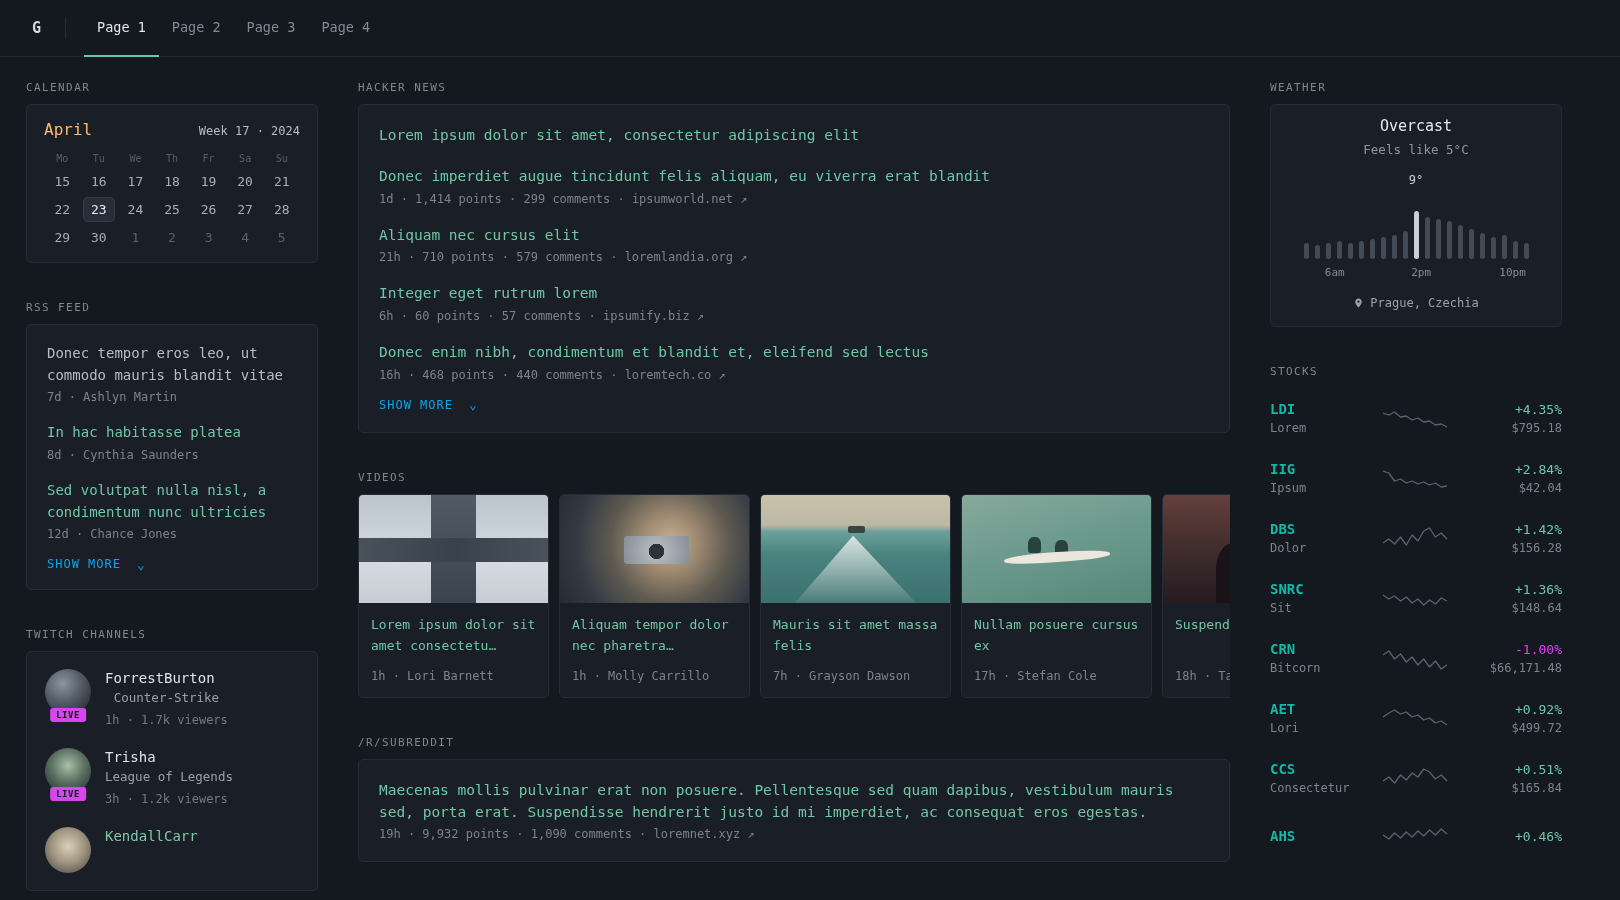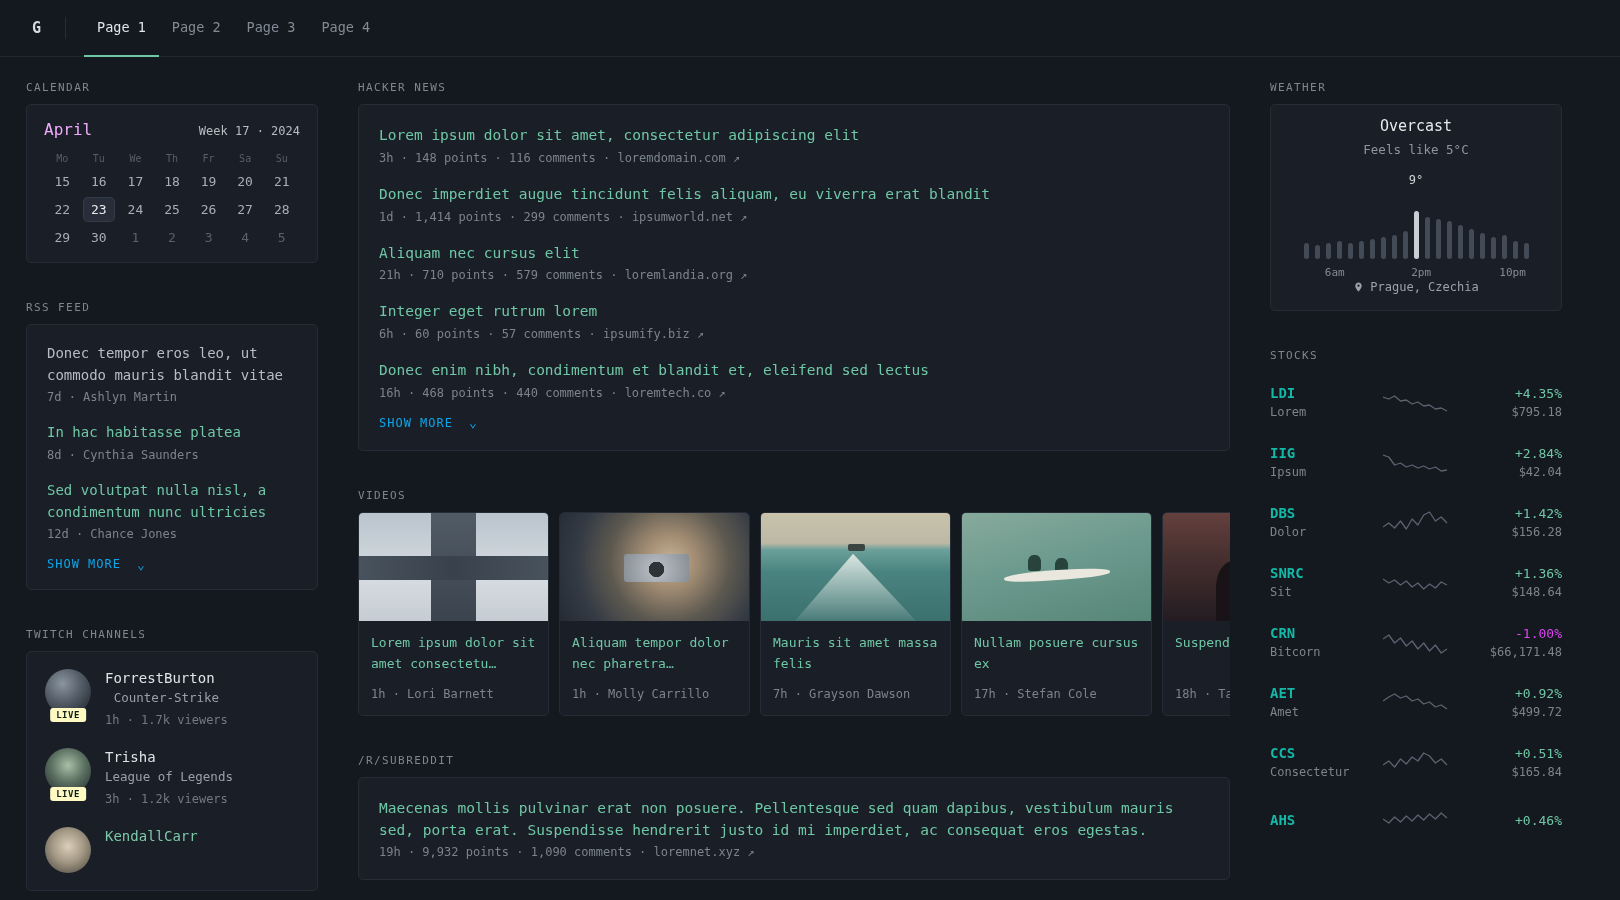--- a/index.html
+++ b/index.html
@@ -42,21 +42,21 @@
     font-size:11px; font-weight:normal; letter-spacing:1.4px;
     color:#7e878f; margin-bottom:10px;
   }
   .card {
     background:#191e27; border:1px solid #262c36; border-radius:5px;
   }
 
   
   .cal-card { padding:15px 17px 13px; }
   .cal-head { display:flex; justify-content:space-between; align-items:baseline; margin-bottom:12px; }
-  .cal-month { font-size:16px; color:#f0abfc; }
+  .cal-month { font-size:16px; color:#fdba74; }
   .cal-week { font-size:12px; color:#b6bdc3; }
   .cal-grid { display:grid; grid-template-columns:repeat(7,1fr); justify-items:center; row-gap:5px; }
   .cal-dow span { font-size:10px; color:#565f68; padding:2px 0 6px; }
   .day {
     font-size:13px; color:#a7afb6; width:30px; padding:4px 0;
     text-align:center; border-radius:4px;
   }
   .day.faded { color:#59626b; }
   .day.selected { background:#272e39; color:#e7ebee; box-shadow:0 0 0 1px #343c48; }
 
@@ -77,21 +77,21 @@
   .twitch-card { padding:17px 18px; }
   .channel { display:flex; gap:14px; align-items:flex-start; }
   .channel + .channel { margin-top:21px; }
   .avatar-wrap { position:relative; width:46px; flex:none; }
   .avatar { width:46px; height:46px; border-radius:50%; }
   .av1 { background:radial-gradient(circle at 38% 32%, #8a95a0 0%, #59626c 40%, #323942 75%, #23282f 100%); }
   .av2 { background:radial-gradient(circle at 50% 38%, #a9bfa6 0%, #5d7263 45%, #333f3c 80%, #252d2e 100%); }
   .av3 { background:radial-gradient(circle at 50% 42%, #dbcfba 0%, #a39884 45%, #5c584f 85%, #3c3a36 100%); }
   .live-badge {
     position:absolute; left:50%; bottom:-7px; transform:translateX(-50%);
-    background:#fef9c3; color:#0d1f15; font-size:9px; font-weight:bold;
+    background:#d946ef; color:#0d1f15; font-size:9px; font-weight:bold;
     padding:2px 6px; border-radius:3px; letter-spacing:.5px;
   }
   .live-badge:empty, .channel-game:empty, .channel-meta:empty, .stock-name:empty, .stock-price:empty { display:none; }
   .channel-name { display:block; font-size:14px; color:#e0e4e7; padding-top:1px; }
   .channel-name.accent { color:#7cc9a8; }
   .channel-game { font-size:12.5px; color:#98a1a8; margin-top:4px;text-align:center; }
   .channel-meta { font-size:12px; color:#717a83; margin-top:8px; }
 
   
   .hn-card { padding:20px; }
@@ -146,21 +146,21 @@
   .weather-chart { position:relative; margin-top:16px; height:86px; }
   .temp-label { position:absolute; top:0; left:50%; transform:translateX(-50%);
     font-size:12px; color:#cfd5da; }
   .weather-bars { position:absolute; bottom:0; left:0; right:0;
     display:flex; justify-content:center; align-items:flex-end; gap:6px; height:62px; }
   .wbar { width:5px; border-radius:3px; background:#434b56; flex:none; }
   .wbar.hl { background:#c9cfd5; }
   .time-row { position:relative; height:14px; margin-top:7px; font-size:11px; color:#828b93; }
   .time-row span { position:absolute; transform:translateX(-50%); }
   .t0 { left:18%; } .t1 { left:52%; } .t2 { left:88%; }
-  .weather-loc { display:flex; justify-content:center; align-items:center;
+  .weather-loc { margin-top:16px; display:flex; justify-content:center; align-items:center;
     gap:6px; font-size:12px; color:#9aa3ab; }
   .pin-icon { flex:none; }
 
   
   .stock-row { display:flex; align-items:center; padding:13px 0; }
   .stock-id { width:94px; flex:none; }
   .stock-ticker { font-size:14px; font-weight:bold; color:#14b8a6; }
   .stock-name { font-size:12px; color:#7b848d; margin-top:4px; }
   .stock-spark { flex:1; display:flex; justify-content:center; }
   .stock-values { width:94px; flex:none; text-align:right; }
@@ -291,21 +291,20 @@
 
   </div>
 
   <div class="col">
 
     <section class="widget">
       <h2 class="wtitle">HACKER NEWS</h2>
       <div class="card hn-card">
         <article class="hn-item">
           <a class="item-title">Lorem ipsum dolor sit amet, consectetur adipiscing elit</a>
-          <div class="item-meta"><span>3h · 148 points · 116 comments · </span><a class="domain">loremdomain.com ↗</a></div>
         </article>
         <article class="hn-item">
           <a class="item-title">Donec imperdiet augue tincidunt felis aliquam, eu viverra erat blandit</a>
           <div class="item-meta"><span>1d · 1,414 points · 299 comments · </span><a class="domain">ipsumworld.net ↗</a></div>
         </article>
         <article class="hn-item">
           <a class="item-title">Aliquam nec cursus elit</a>
           <div class="item-meta"><span>21h · 710 points · 579 comments · </span><a class="domain">loremlandia.org ↗</a></div>
         </article>
         <article class="hn-item">
@@ -497,21 +496,21 @@
               </svg>
             </div>
           <div class="stock-values">
             <div class="stock-change down">-1.00%</div>
             <div class="stock-price">$66,171.48</div>
           </div>
         </a>
         <a class="stock-row">
           <div class="stock-id">
             <div class="stock-ticker">AET</div>
-            <div class="stock-name">Amet</div>
+            <div class="stock-name">Lori</div>
           </div>
           <div class="stock-spark">
               <svg width="66" height="30" viewBox="0 0 66 30">
                 <polyline points="0.0,14 5.8,10 11.6,7 17.5,11 23.3,9 29.1,14 34.9,12 40.7,17 46.5,15 52.4,20 58.2,18 64.0,22" fill="none" stroke="#5a6370" stroke-width="1.3" stroke-linejoin="round"></polyline>
               </svg>
             </div>
           <div class="stock-values">
             <div class="stock-change up">+0.92%</div>
             <div class="stock-price">$499.72</div>
           </div>

